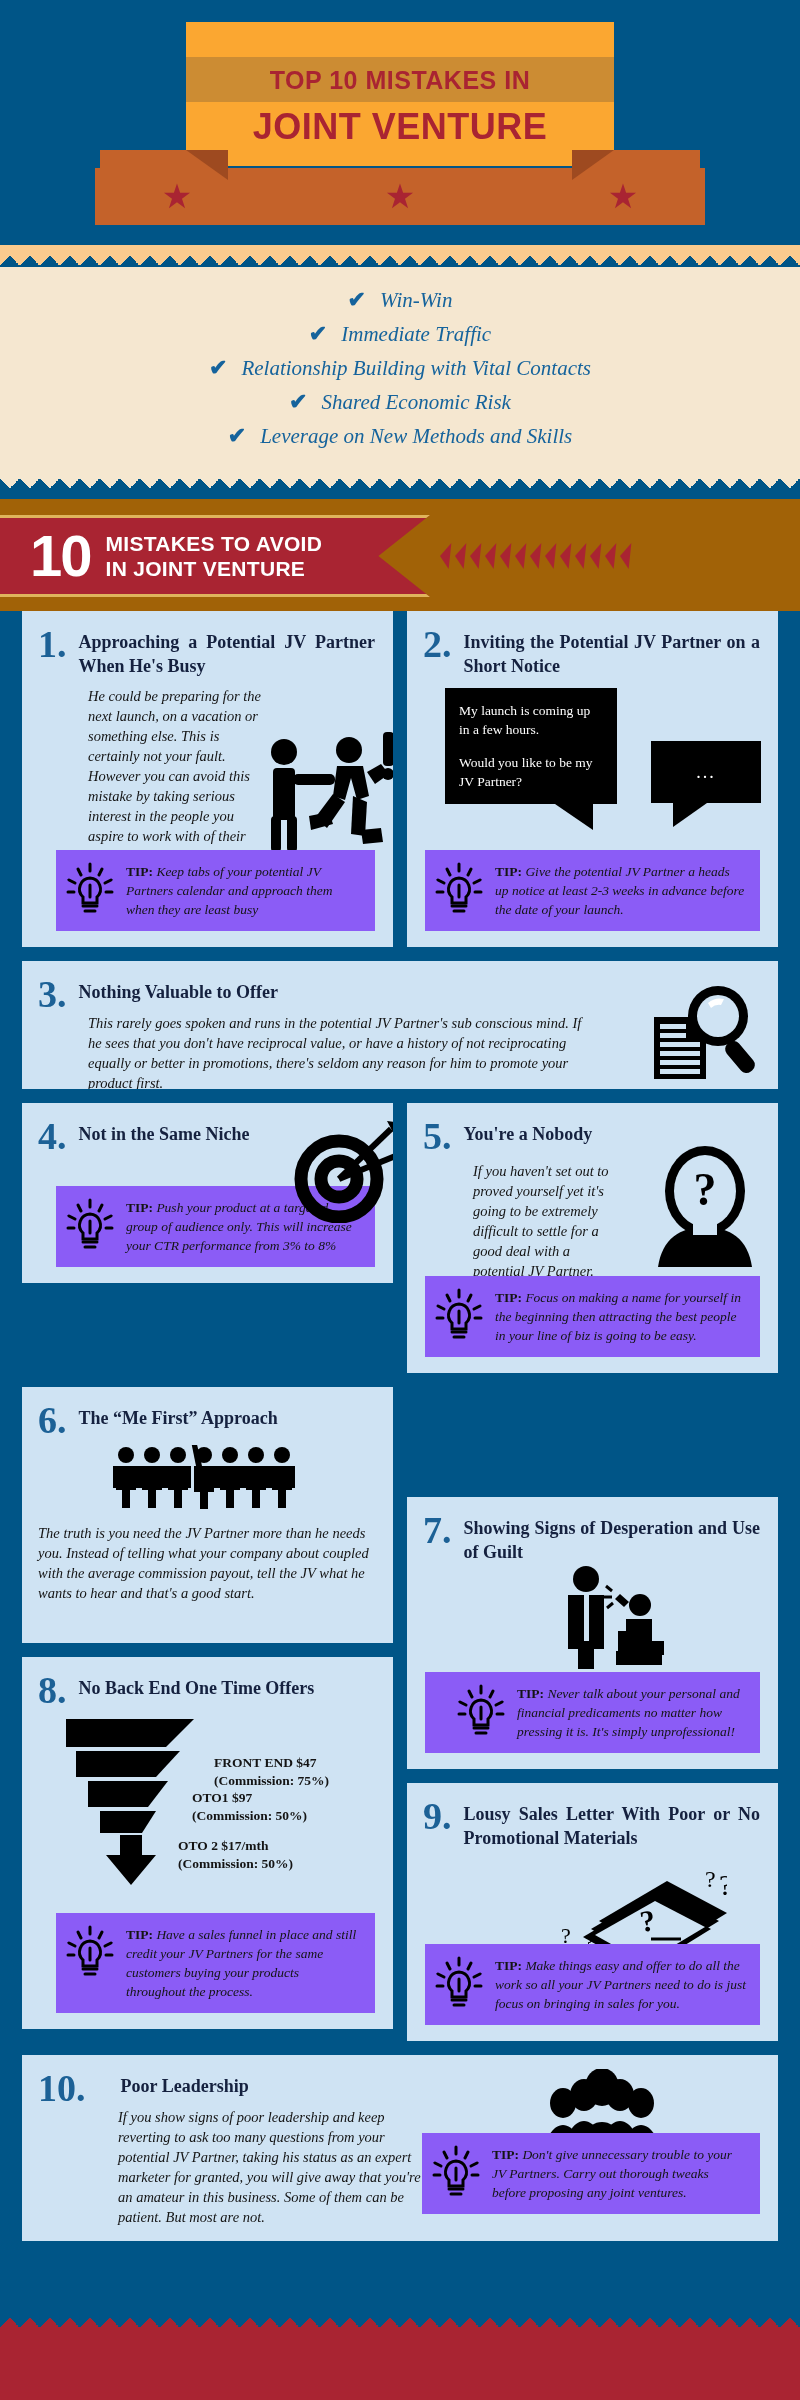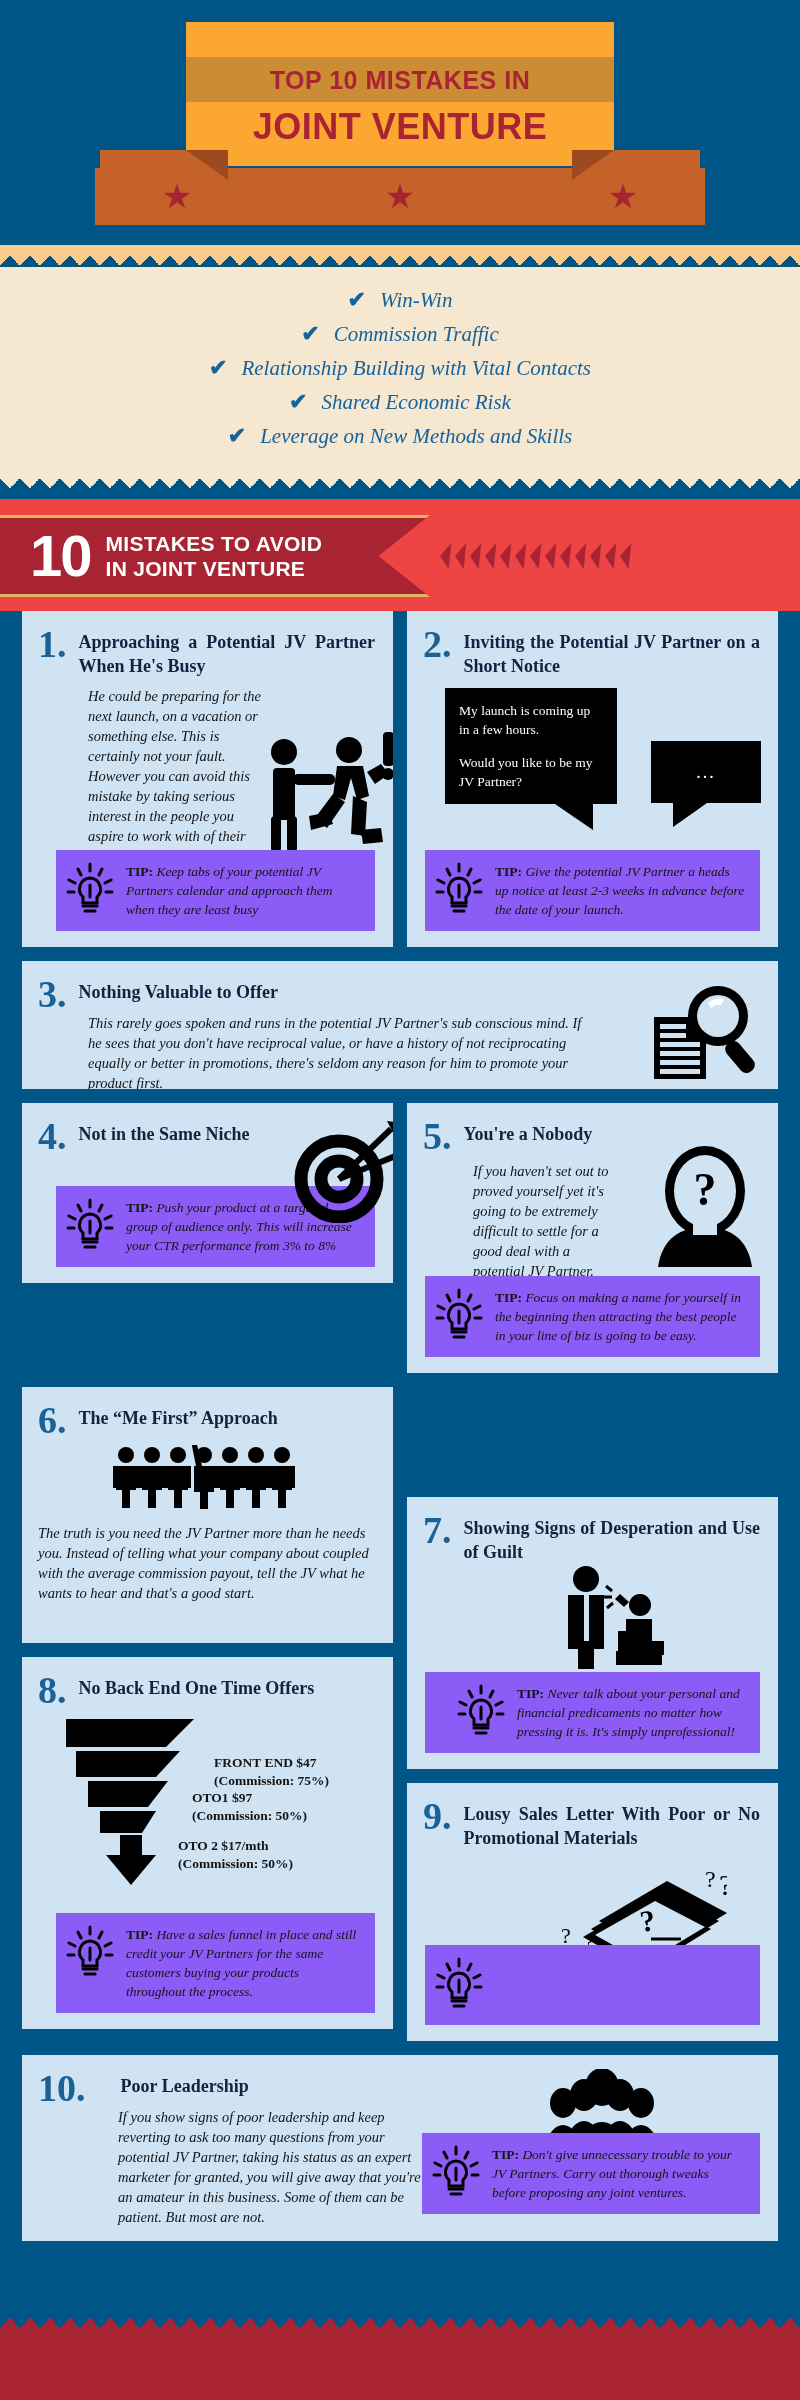--- a/index.html
+++ b/index.html
@@ -81,21 +81,21 @@
     font-size: 27px; color: #C4622A; letter-spacing: 0.5px;
   }
   .benefit-body { background: #F5E7D0; padding: 16px 0 24px; text-align: center; }
   .benefit-item {
     font-style: italic; font-size: 21px; color: #15639C;
     line-height: 34px; white-space: nowrap;
   }
   .benefit-item .chk { font-style: normal; font-weight: bold; margin-right: 14px; font-size: 22px; }
 
   
-  .banner-zone { position: relative; background: #ef4444; height: 112px; }
+  .banner-zone { position: relative; background: #a16207; height: 112px; }
   .banner {
     position: absolute; left: 0; top: 16px; width: 430px; height: 82px;
     background: #A92432; border-top: 3px solid #E0B45C; border-bottom: 3px solid #E0B45C;
     clip-path: polygon(0 0, 100% 0, 88% 50%, 100% 100%, 0 100%);
     display: flex; align-items: center;
   }
   .banner .num {
     font-family: "Liberation Sans", sans-serif; font-weight: bold; font-size: 58px;
     color: #fff; margin-left: 30px; line-height: 58px; letter-spacing: -2px;
   }
@@ -192,21 +192,21 @@
       <div class="star s3">★</div>
     </div>
   </div>
 
   <div class="zig-down"></div>
   <div class="benefit-body">
     <div class="benefit-item">
       <span class="chk">✔</span><span>Win-Win</span>
     </div>
     <div class="benefit-item">
-      <span class="chk">✔</span><span>Commission Traffic</span>
+      <span class="chk">✔</span><span>Immediate Traffic</span>
     </div>
     <div class="benefit-item">
       <span class="chk">✔</span><span>Relationship Building with Vital Contacts</span>
     </div>
     <div class="benefit-item">
       <span class="chk">✔</span><span>Shared Economic Risk</span>
     </div>
     <div class="benefit-item">
       <span class="chk">✔</span><span>Leverage on New Methods and Skills</span>
     </div>
@@ -620,20 +620,21 @@
                     <line x1="3" y1="18" x2="9" y2="21"></line>
                   <line x1="45" y1="18" x2="39" y2="21"></line>
                     <line x1="2" y1="30" x2="8" y2="30"></line>
                   <line x1="46" y1="30" x2="40" y2="30"></line>
                     <line x1="17" y1="44" x2="31" y2="44"></line>
                   <line x1="19" y1="49" x2="29" y2="49"></line>
                     <line x1="24" y1="23" x2="24" y2="35"></line>
                 </g>
               </svg>
             </div>
+            <div class="tip-text"><b>TIP:</b> <span>Make things easy and offer to do all the work so all your JV Partners need to do is just focus on bringing in sales for you.</span></div>
           </div>
         </div>
       </div>
     </div>
 
     <div class="row">
       <div class="card full" style="height:186px;">
         <div class="card-head" style="margin-bottom:2px;gap:23px;">
           <div class="card-num">10.</div>
           <div class="card-title nojust">Poor Leadership</div>

